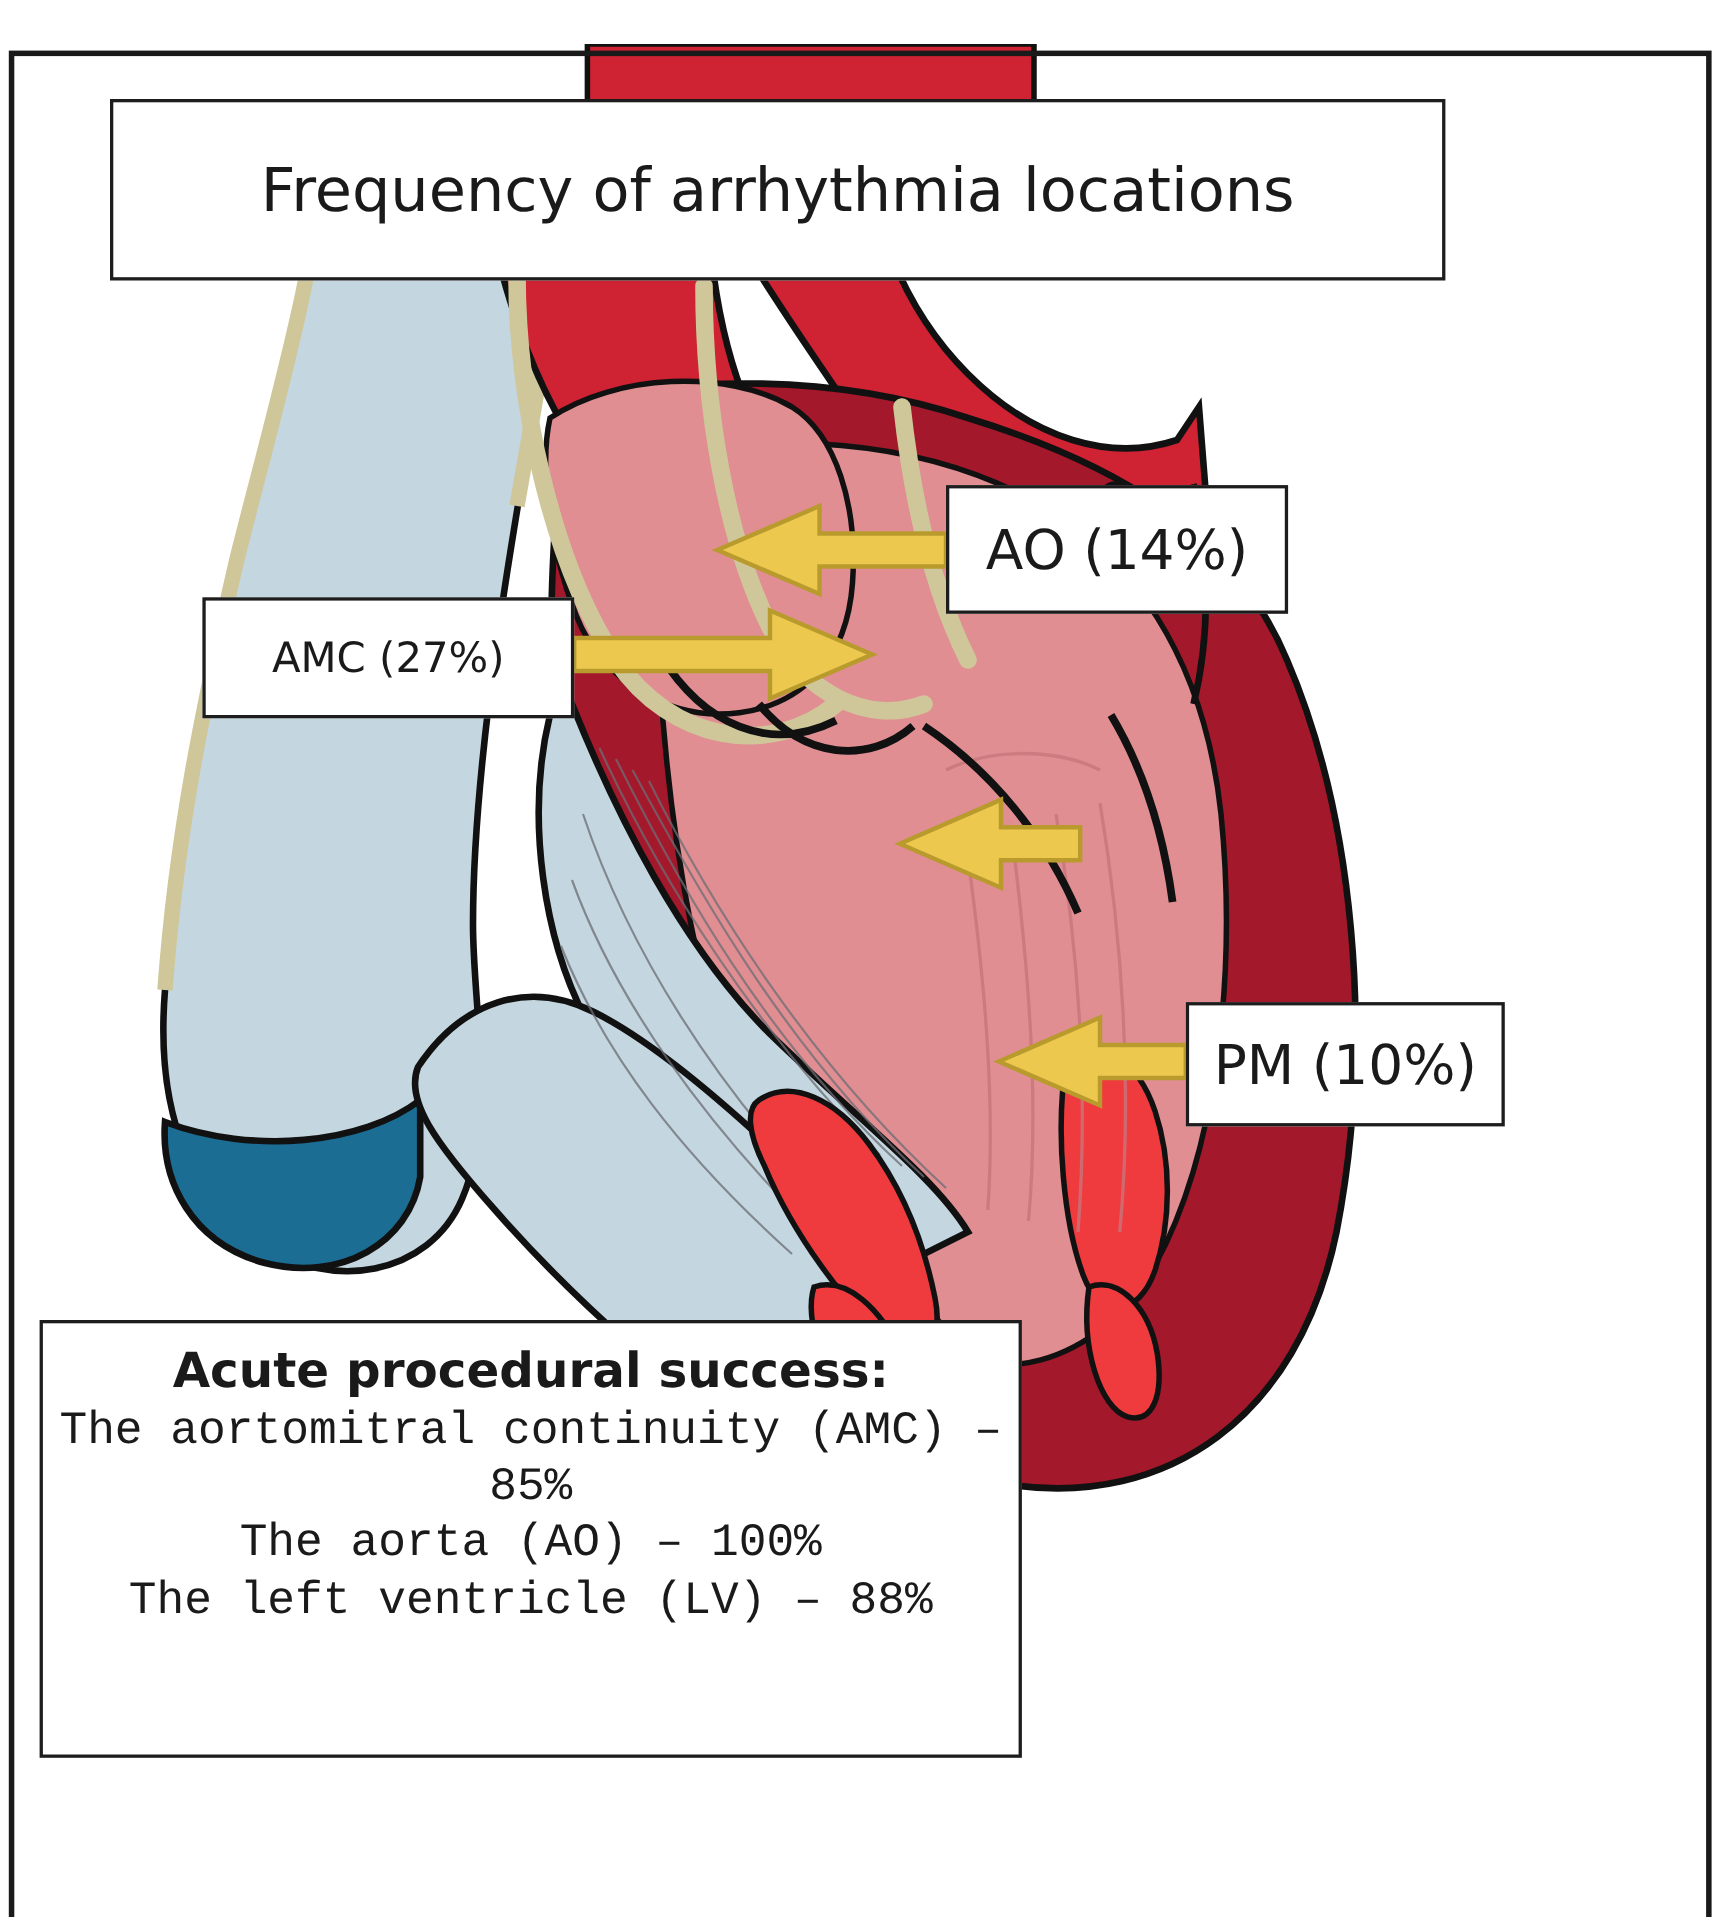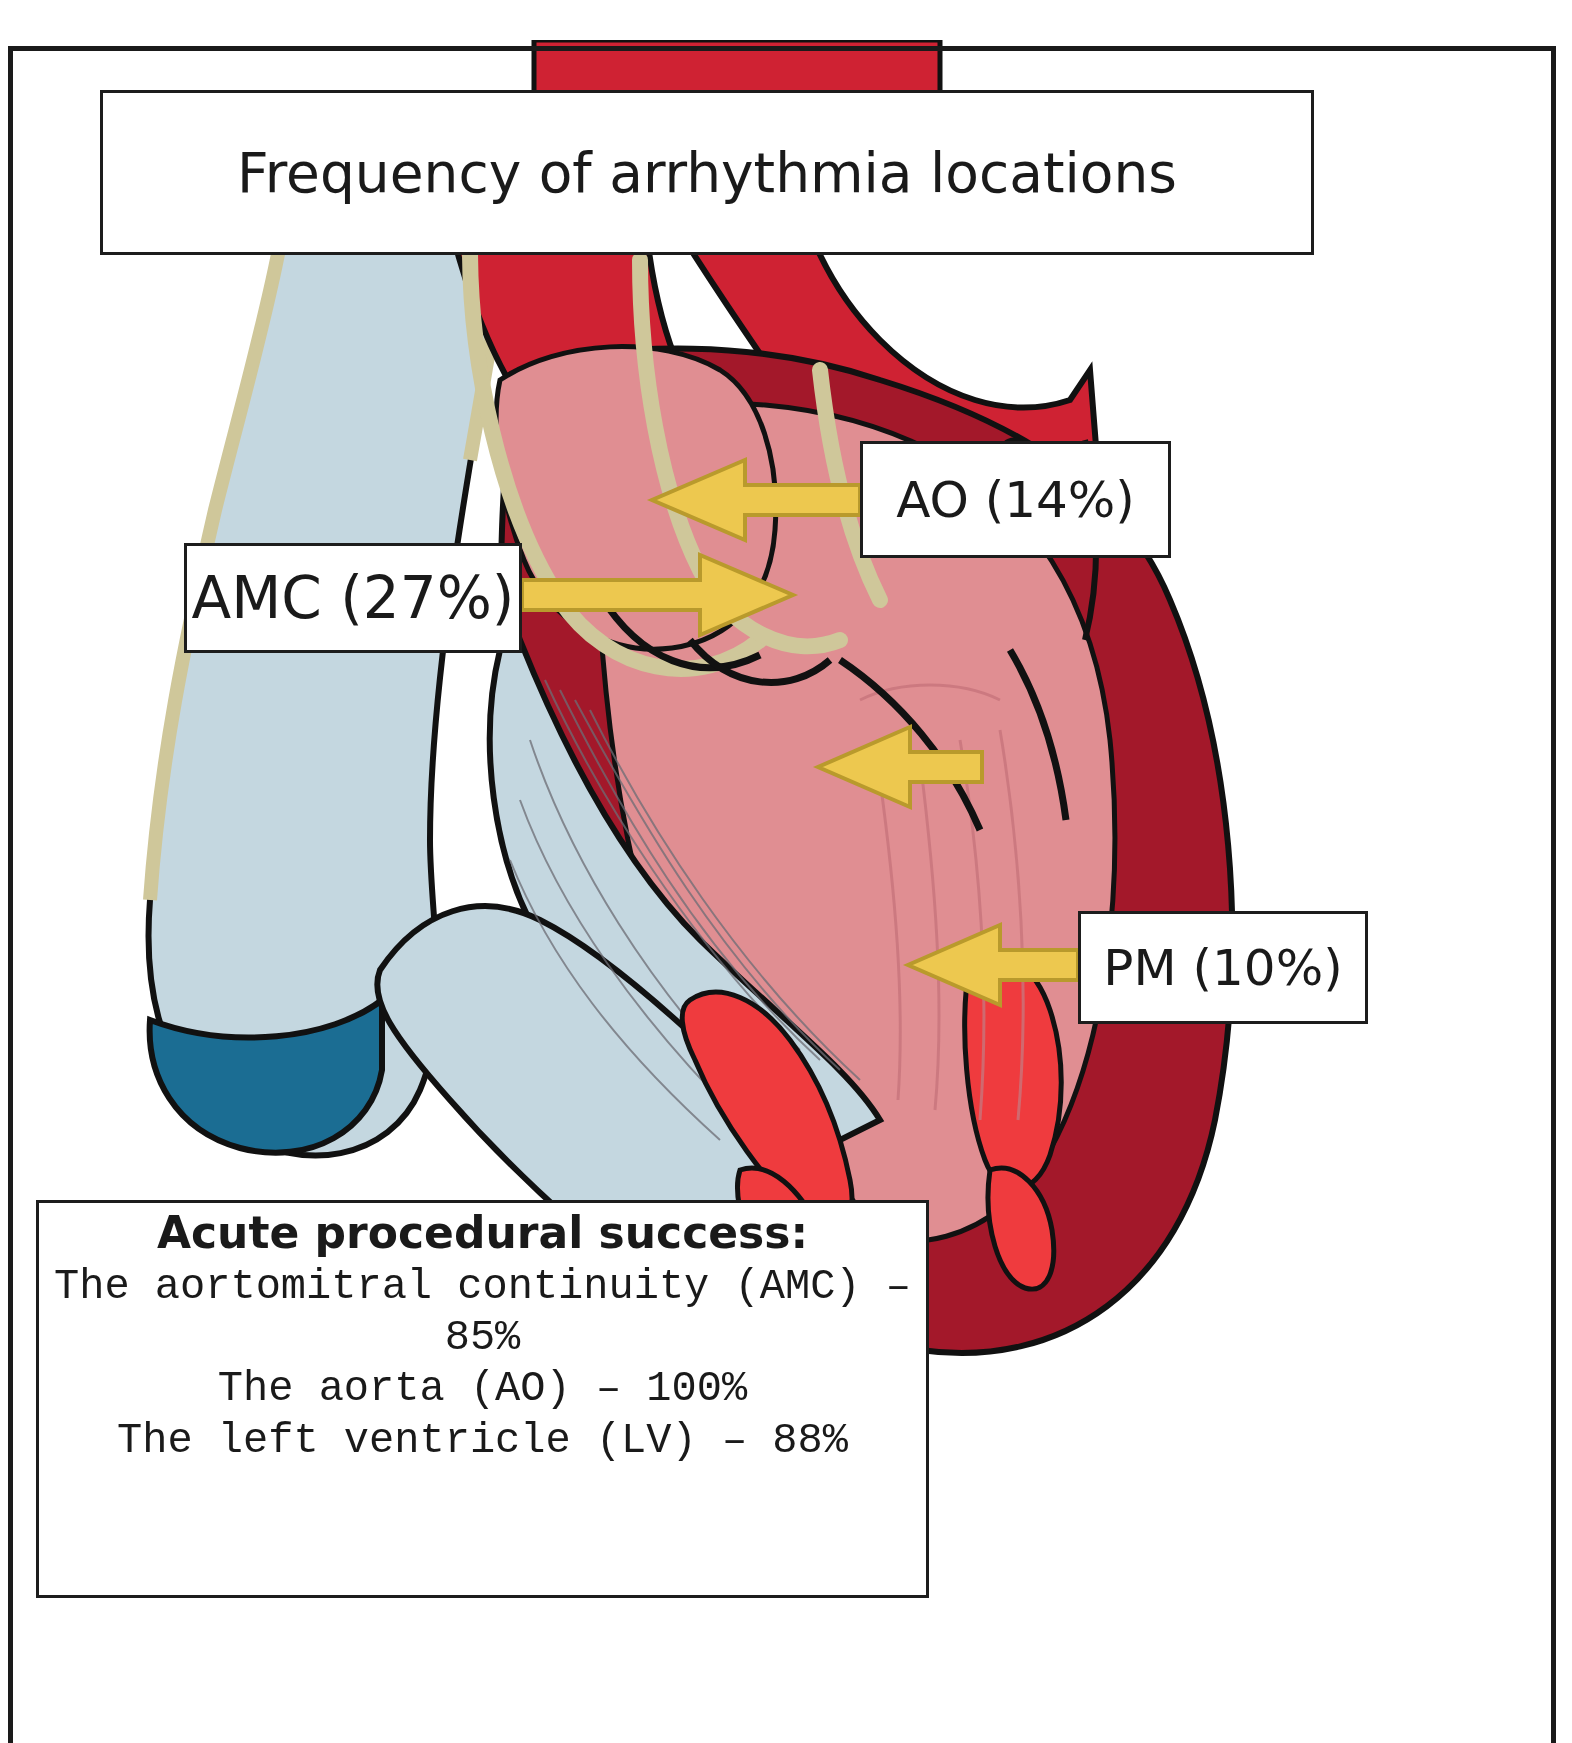--- a/index.html
+++ b/index.html
@@ -50,21 +50,21 @@
     width: 1214px;
     height: 165px;
     font-size: 55px;
     font-weight: 400;
   }
   .label-amc {
     left: 184px;
     top: 503px;
     width: 338px;
     height: 110px;
-    font-size: 58px;
+    font-size: 38px;
     align-items: center;
   }
   .label-ao {
     left: 860px;
     top: 401px;
     width: 311px;
     height: 117px;
     font-size: 50px;
   }
   .label-lv {
@@ -81,21 +81,21 @@
     height: 113px;
     font-size: 50px;
   }
   .success-box {
     left: 36px;
     top: 1160px;
     width: 893px;
     height: 398px;
     flex-direction: column;
     justify-content: flex-start;
-    padding-top: 4px;
+    padding-top: 18px;
   }
   .success-title {
     font-size: 44px;
     font-weight: bold;
     margin-bottom: 4px;
     text-align: center;
   }
   .success-line {
     font-size: 42px;
     text-align: center;

